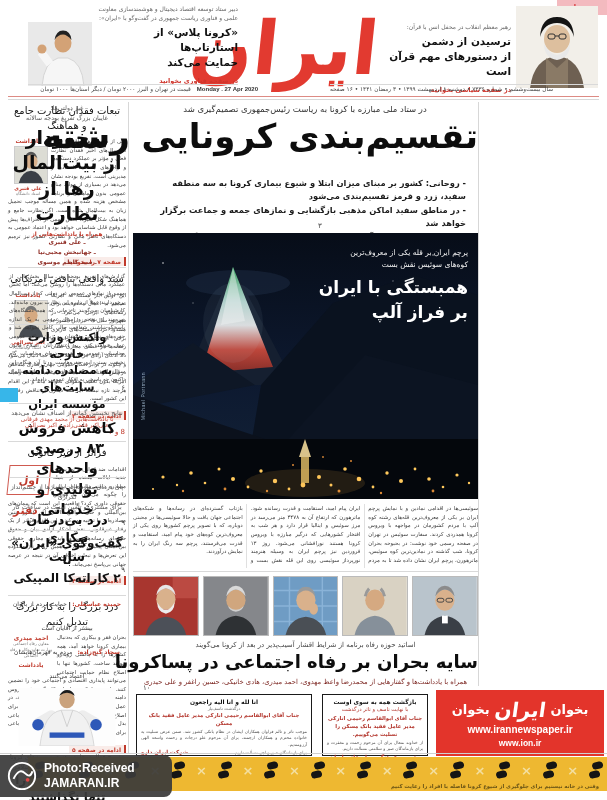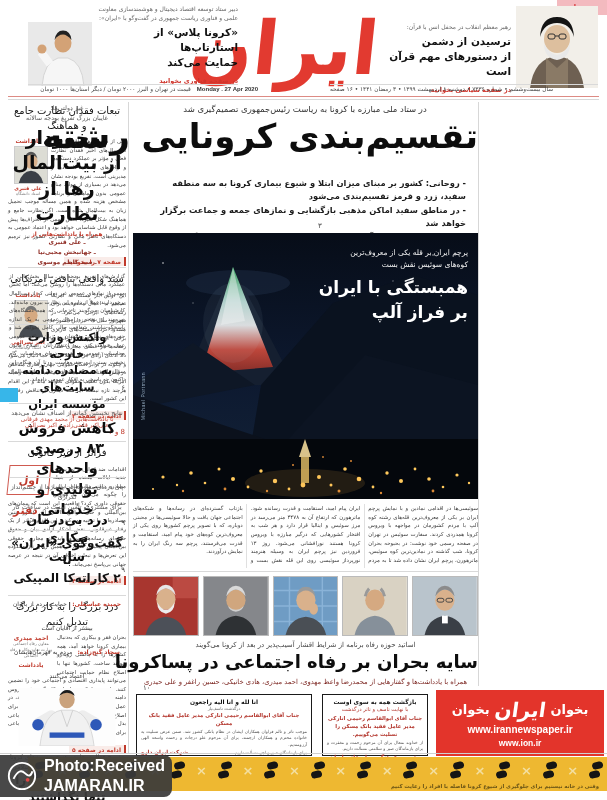--- a/index.html
+++ b/index.html
@@ -86,21 +86,21 @@
   .feetrow{position:absolute;left:4px;right:4px;top:3px;height:20px;display:flex;align-items:center;justify-content:space-between}
   .feet{position:relative;width:14px;height:18px;display:inline-block}
   .feet::before,.feet::after{content:"";position:absolute;width:11px;height:6.5px;border-radius:4px;background:#151515;transform:rotate(-14deg)}
   .feet::before{top:1px;right:0}
   .feet::after{bottom:2px;right:3px}
   .xm{color:#f3dfa0;font-weight:bold;font-size:13px;font-style:normal;line-height:1}
   .ycap{position:absolute;right:8px;bottom:2px;font-size:5.3px;color:#6b5516;font-weight:bold}
   
   .wmark{left:0;top:755px;width:172px;height:42px;background:rgba(58,58,58,.93);border-radius:0 8px 8px 0;
       display:flex;align-items:center;gap:6px;padding:0 6px;direction:ltr}
-  .wm-txt{color:#fff;font-family:"Liberation Sans",sans-serif;font-weight:bold;font-size:16px;line-height:1.25}
+  .wm-txt{color:#fff;font-family:"Liberation Sans",sans-serif;font-weight:bold;font-size:12px;line-height:1.25}
   .clear::after{content:"";display:block;clear:both}
 </style>
 </head>
 <body>
 
 <div class="page">
 
   <div class="abs corner-badge">جمـا</div>
 
   <div class="abs logo">ایران</div>

